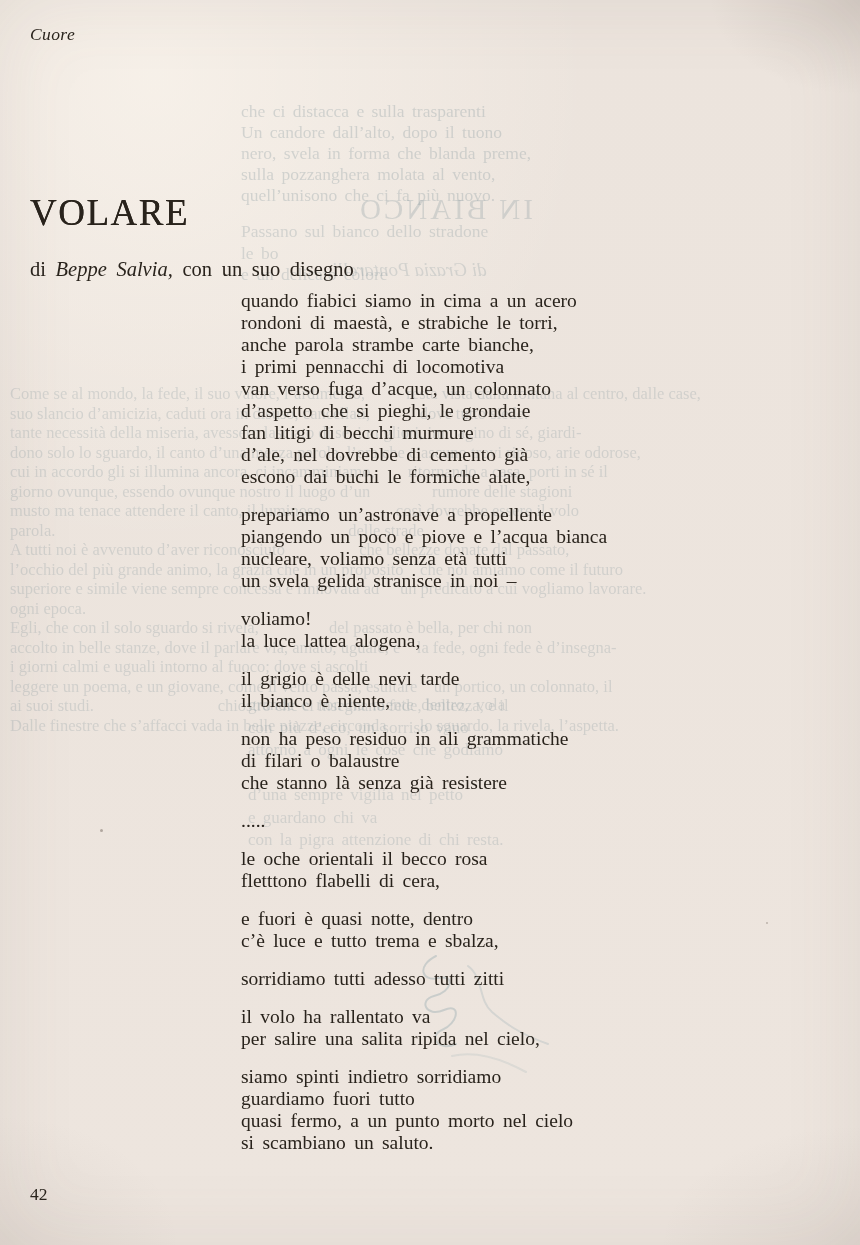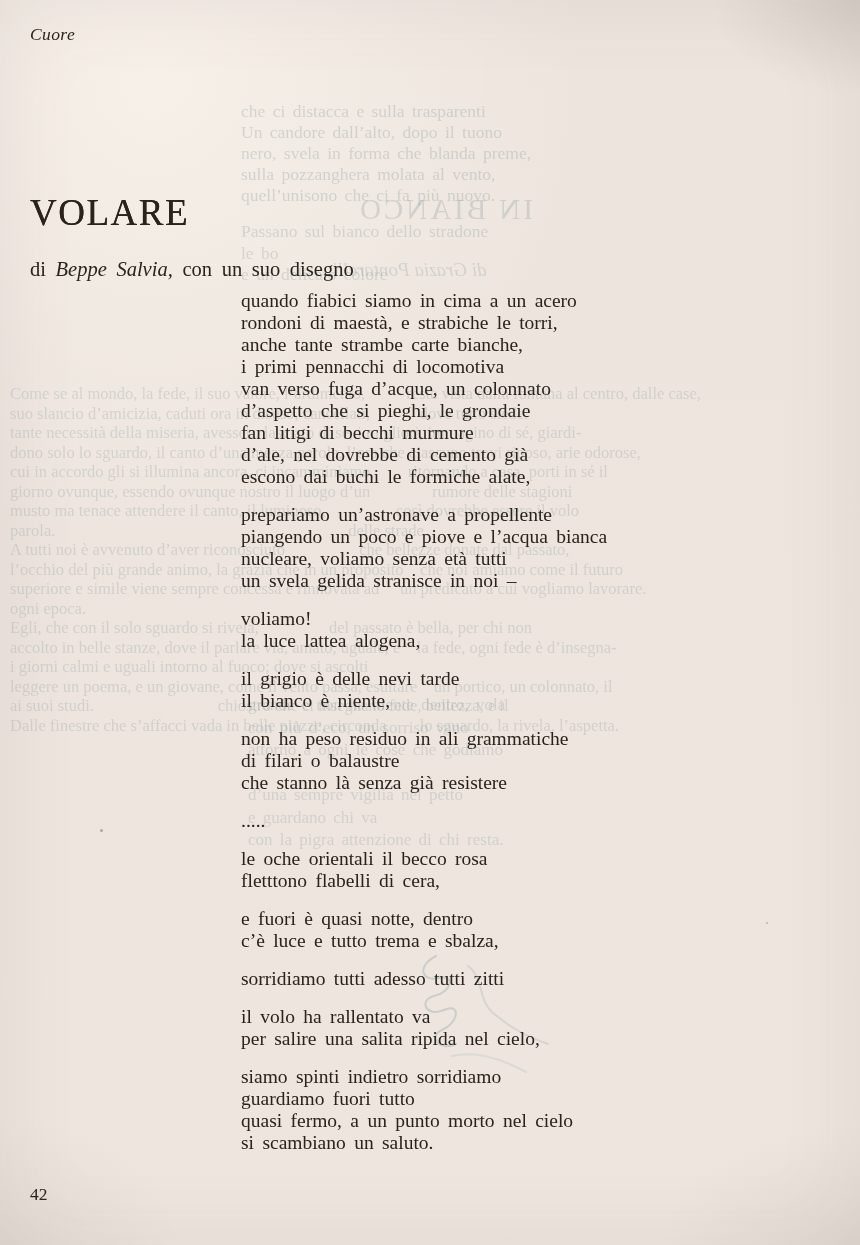--- a/index.html
+++ b/index.html
@@ -88,21 +88,21 @@
   <div class="center-col poem-title">VOLARE</div>
 
   <div class="center-col byline">
     <span>di </span><span class="it">Beppe Salvia,</span><span> con un suo disegno</span>
   </div>
 
   <div class="poem">
       <div class="stanza">
         <div class="pline">quando fiabici siamo in cima a un acero</div>
         <div class="pline">rondoni di maestà, e strabiche le torri,</div>
-        <div class="pline">anche tante strambe carte bianche,</div>
+        <div class="pline">anche parola strambe carte bianche,</div>
         <div class="pline">i primi pennacchi di locomotiva</div>
         <div class="pline">van verso fuga d’acque, un colonnato</div>
         <div class="pline">d’aspetto che si pieghi, le grondaie</div>
         <div class="pline">fan litigi di becchi murmure</div>
         <div class="pline">d’ale, nel dovrebbe di cemento già</div>
         <div class="pline">escono dai buchi le formiche alate,</div>
       </div>
       <div class="stanza">
         <div class="pline">prepariamo un’astronave a propellente</div>
         <div class="pline">piangendo un poco e piove e l’acqua bianca</div>

